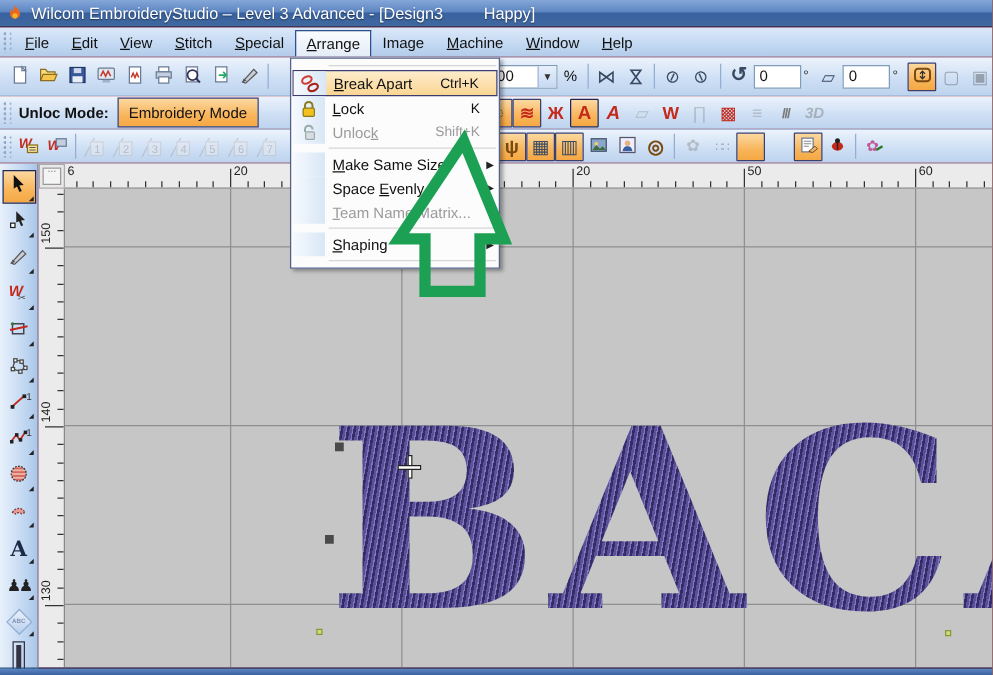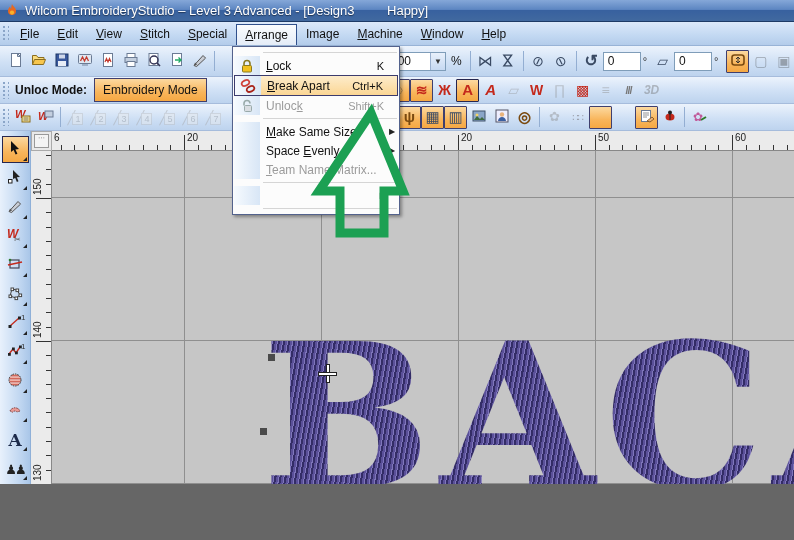--- a/index.html
+++ b/index.html
@@ -1,17 +1,17 @@
 <!DOCTYPE html>
 <html><head>
 <meta charset="utf-8">
 <style>
   html,body{margin:0;padding:0;background:#666;}
   *{box-sizing:border-box;}
-  .window{position:relative;width:794px;height:484px;overflow:hidden;
+  .window{position:relative;width:794px;height:540px;overflow:hidden;
     font-family:"Liberation Sans",sans-serif;background:#b91c1c;cursor:default;}
   
   .titlebar{position:absolute;left:0;top:0;width:794px;height:22px;
     background:linear-gradient(#85a7d8 0%,#5d86c2 45%,#38619f 50%,#41699f 100%);
     display:flex;align-items:center;padding:0 4px;color:#fff;font-size:13px;
     text-shadow:0 1px 1px rgba(0,0,0,.5);border-bottom:1px solid #1d3a66;}
   .titlebar .ttext{white-space:pre;}
   .appicon{width:16px;height:16px;margin-right:5px;flex:0 0 auto;}
   
   .menubar{position:absolute;left:0;top:22px;width:794px;height:24px;
@@ -643,42 +643,42 @@
     <div class="entrymark" style="left:201px;top:352px;"></div>
     <div class="entrymark" style="left:704px;top:353px;"></div>
     <div class="crosshair" style="left:266px;top:213px;">
       <i class="ch-v"></i>
         <i class="ch-h"></i>
     </div>
   </div>
 
   <div class="popup" id="arrange-popup">
       <div class="psep"></div>
+      <div class="pitem hl">
+      <span class="picon">
+          <svg width="16" height="16" viewBox="0 0 16 16">
+            <ellipse cx="5.5" cy="5" rx="4" ry="2.6" transform="rotate(-25 5.5 5)" fill="none" stroke="#d04038" stroke-width="1.7"></ellipse>
+            <ellipse cx="10.5" cy="11" rx="4" ry="2.6" transform="rotate(-25 10.5 11)" fill="none" stroke="#a82218" stroke-width="1.7"></ellipse>
+          </svg>
+        </span>
+      <span class="plabel"><u>B</u>reak Apart</span>
+      <span class="pshort">Ctrl+K</span>
+      <span class="parrow"></span>
+    </div>
       <div class="pitem">
       <span class="picon">
           <svg width="16" height="16" viewBox="0 0 16 16">
             <path d="M5 7.5V5.5a3 3 0 0 1 6 0v2" fill="none" stroke="#8a7a20" stroke-width="1.6"></path>
             <rect x="3.5" y="7.5" width="9" height="6.5" rx="1" fill="#f2c11e" stroke="#8a7a20"></rect>
           </svg>
         </span>
       <span class="plabel"><u>L</u>ock</span>
       <span class="pshort">K</span>
       <span class="parrow"></span>
     </div>
-      <div class="pitem hl">
-      <span class="picon">
-          <svg width="16" height="16" viewBox="0 0 16 16">
-            <ellipse cx="5.5" cy="5" rx="4" ry="2.6" transform="rotate(-25 5.5 5)" fill="none" stroke="#d04038" stroke-width="1.7"></ellipse>
-            <ellipse cx="10.5" cy="11" rx="4" ry="2.6" transform="rotate(-25 10.5 11)" fill="none" stroke="#a82218" stroke-width="1.7"></ellipse>
-          </svg>
-        </span>
-      <span class="plabel"><u>B</u>reak Apart</span>
-      <span class="pshort">Ctrl+K</span>
-      <span class="parrow"></span>
-    </div>
       <div class="pitem dis">
       <span class="picon">
           <svg width="16" height="16" viewBox="0 0 16 16">
             <path d="M5 7.5V5.5a3 3 0 0 1 6 0" fill="none" stroke="#9aa" stroke-width="1.6"></path>
             <rect x="5.5" y="7.5" width="7" height="6" rx="1" fill="#d9dde2" stroke="#9aa"></rect>
           </svg>
         </span>
       <span class="plabel">Unloc<u>k</u></span>
       <span class="pshort">Shift+K</span>
       <span class="parrow"></span>
@@ -698,20 +698,21 @@
     </div>
       <div class="pitem dis">
       <span class="picon"></span>
       <span class="plabel"><u>T</u>eam Name Matrix...</span>
       <span class="pshort"></span>
       <span class="parrow"></span>
     </div>
       <div class="psep"></div>
       <div class="pitem">
       <span class="picon"></span>
+      <span class="plabel"><u>S</u>haping</span>
       <span class="pshort"></span>
       <span class="parrow">▶</span>
     </div>
       <div class="psep"></div>
     </div>
 
   <svg class="arrow-svg" width="130" height="155">
     <polygon points="71,18 103,96 84,96 84,138 40,138 40,96 19,96" fill="none" stroke="#1ca053" stroke-width="9" stroke-linejoin="miter" stroke-miterlimit="12"></polygon>
   </svg>
 

